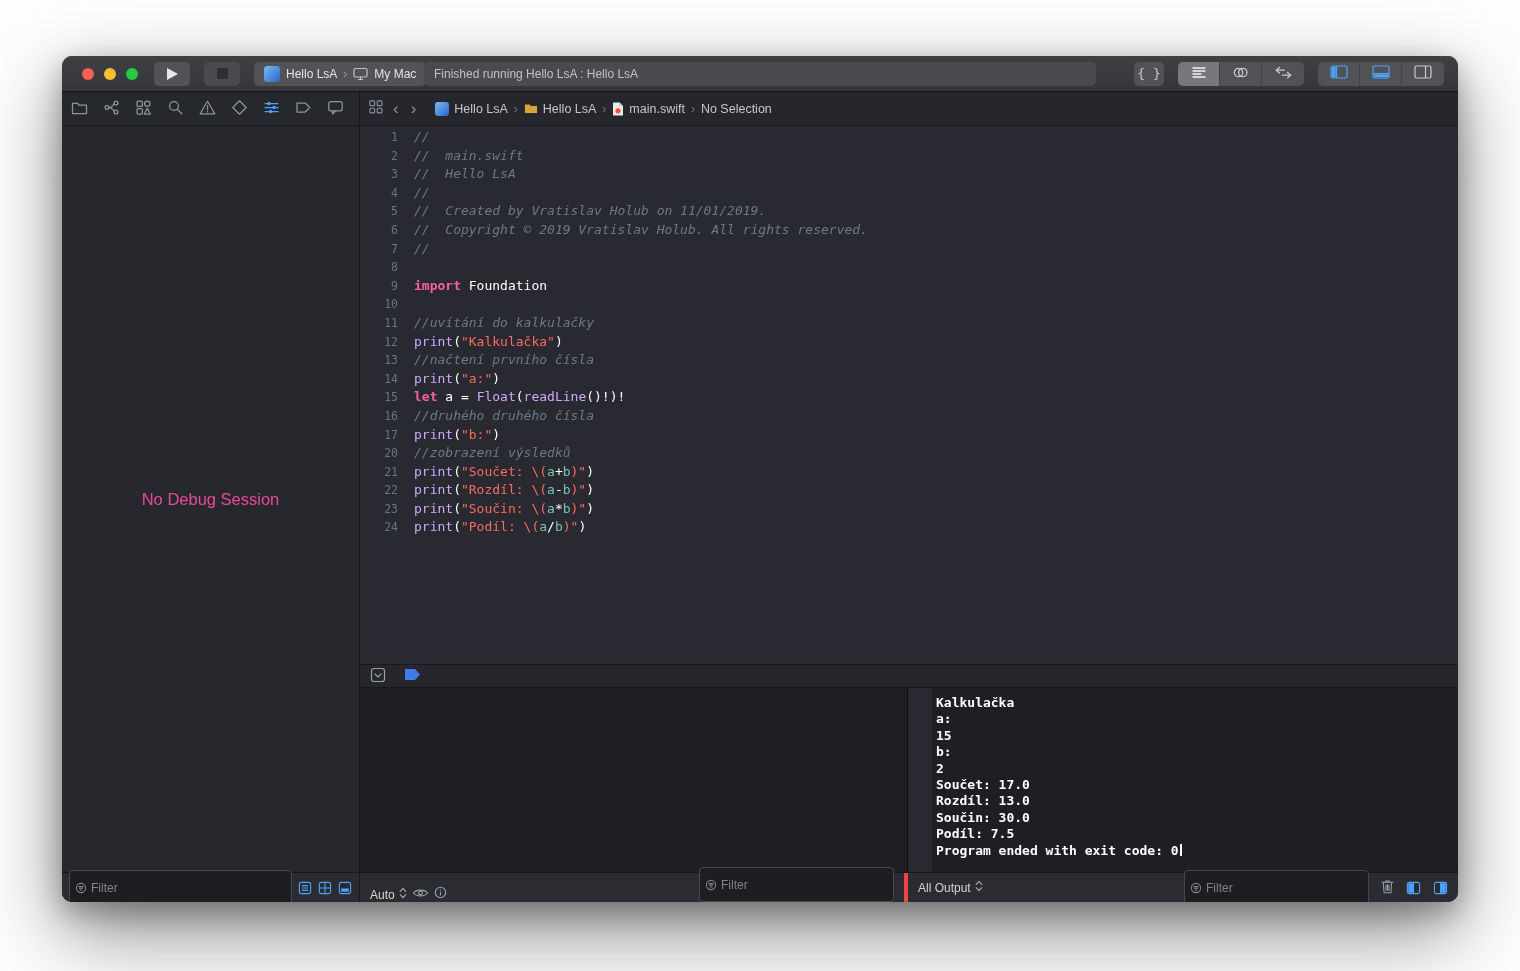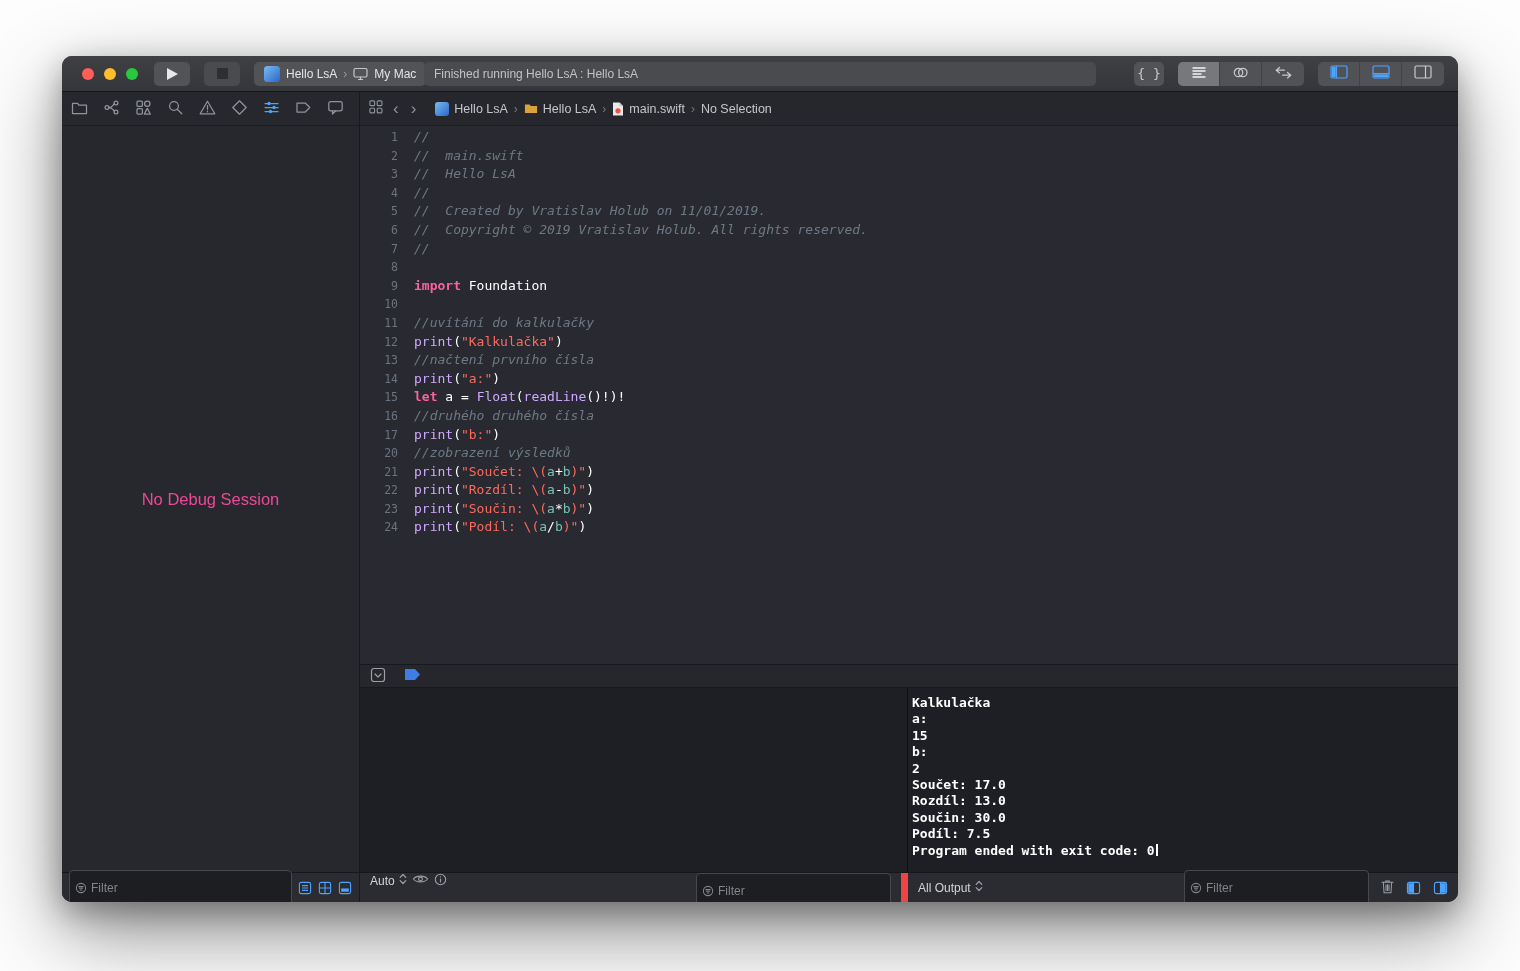--- a/index.html
+++ b/index.html
@@ -81,31 +81,31 @@
   .tk-pln { color:#FFFFFF; }
 
   
   .debugbar { height:24px; flex:none; background:#26272C; border-top:1px solid #18191C;
               border-bottom:1px solid #18191C; display:flex; align-items:center; gap:18px;
               padding-left:10px; }
   .db-btn { border:none; background:none; display:flex; cursor:default; color:#9A9FA6; }
   .debugarea { height:184px; flex:none; display:flex; min-width:0; }
   .vars { width:548px; flex:none; background:#1E1F24; border-right:1px solid #0E0F12; }
   .console { flex:1; background:#1E1F24; padding:7px 0 0 4px;
-             font-family:"DejaVu Sans Mono", monospace; font-size:13px; font-weight:700; color:#FFFFFF; }
+             font-family:"DejaVu Sans Mono", monospace; font-size:13px; font-weight:700; color:#FFFFFF;margin-left:24px; }
   .con-line { height:16.4px; line-height:16.4px; white-space:pre; }
   .caret { display:inline-block; width:2px; height:12px; background:#FFFFFF; margin-left:1px;
            vertical-align:-1px; }
 
   
   .bottombars { height:30px; flex:none; display:flex; background:#2B2C31; border-top:1px solid #161719; }
   .nav-filterbar { height:30px; flex:none; background:#2B2C31; border-top:1px solid #161719;
                    display:flex; align-items:center; padding:0 7px; gap:6px; }
-  .varbar { width:548px; flex:none; border-right:7px solid #ef4444; display:flex;
-            align-items:flex-start; padding:0 10px; gap:5px; }
+  .varbar { width:548px; flex:none; border-right:4px solid #ef4444; display:flex;
+            align-items:flex-end; padding:0 10px; gap:5px; }
   .consbar { flex:1; display:flex; align-items:center; padding:0 10px; gap:12px; }
   .filter-field { height:35px; background:#1D1E22; border:1px solid #47484D; border-radius:4px;
                   display:flex; align-items:center; gap:4px; padding:0 5px; }
   .filter-field input { flex:1; background:transparent; border:none; outline:none; color:#D8D8DC;
                         font-size:12px; font-family:"Liberation Sans", sans-serif; min-width:0; }
   .filter-field input::placeholder { color:#83848A; }
   .ff-grow { flex:1; }
   .scope-btn { border:none; background:none; color:#D4D4D8; font-size:12px; display:flex;
                align-items:center; gap:4px; cursor:default; }
   .ib { border:none; background:none; display:flex; color:#9A9FA6; cursor:default; }

